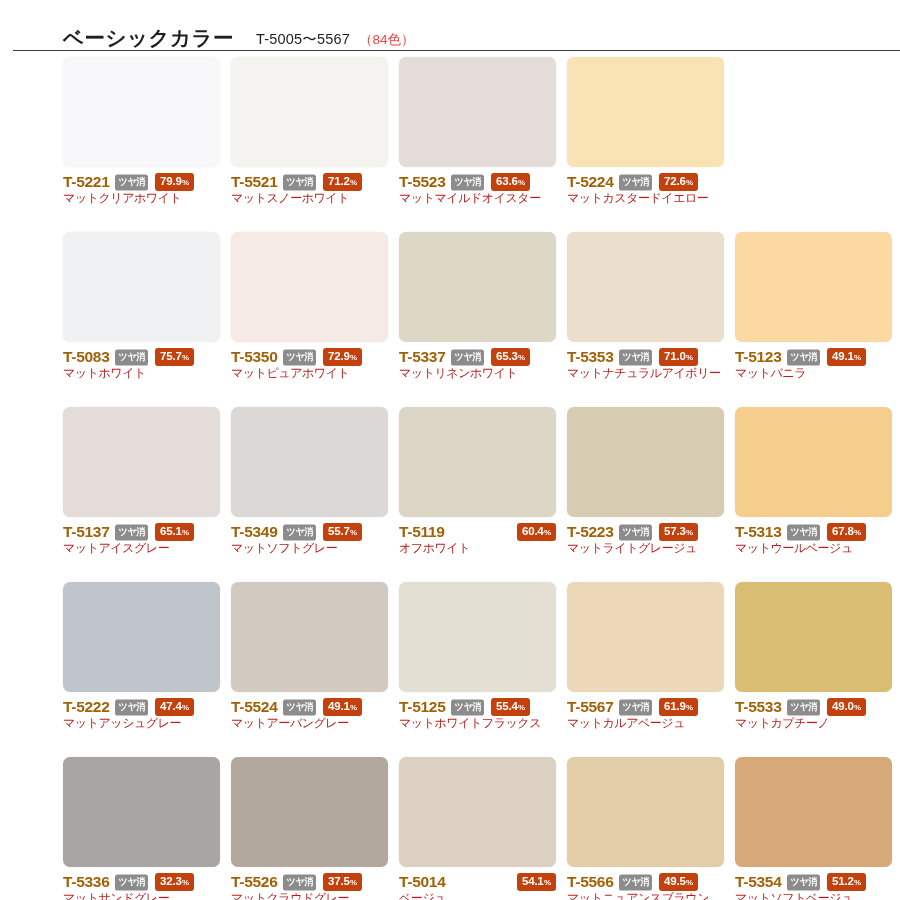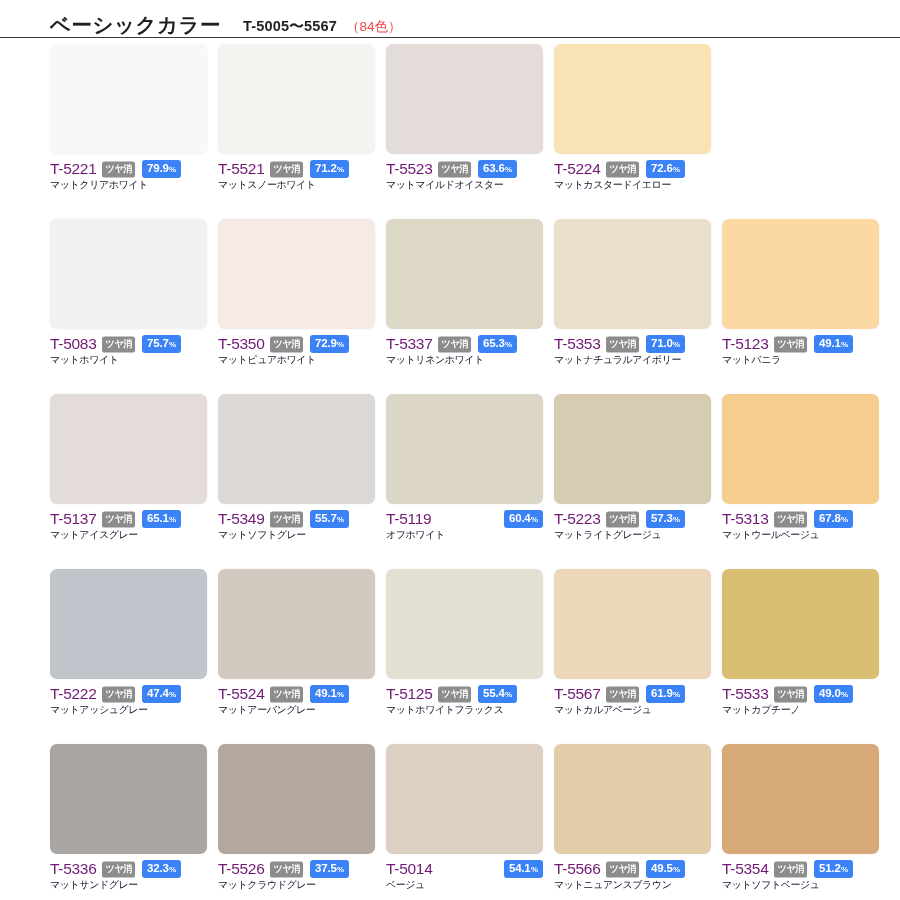--- a/index.html
+++ b/index.html
@@ -14,21 +14,21 @@
     height: 900px;
     font-family: "Liberation Sans", "DejaVu Sans", sans-serif;
     color: #1a1a1a;
     overflow: hidden;
   }
 
   .page {
     width: 900px;
     height: 696px;
     position: relative;
-    padding: 0;
+    padding: 13px;
   }
 
   
   .header {
     height: 38px;
     display: flex;
     align-items: flex-end;
     padding: 0 0 2px 50px;
     border-bottom: 1.6px solid #3c3c3c;
     width: 900px;
@@ -36,21 +36,21 @@
   .header-title {
     font-size: 20.5px;
     font-weight: 700;
     letter-spacing: 0.5px;
     line-height: 1;
     color: #1f1f1f;
     white-space: nowrap;
   }
   .header-range {
     font-size: 14.5px;
-    font-weight: 700;
+    font-weight: 400;
     letter-spacing: 0.2px;
     line-height: 1;
     color: #1f1f1f;
     margin-left: 22px;
     padding-bottom: 2px;
     white-space: nowrap;
   }
   .header-count {
     font-size: 13.5px;
     font-weight: 500;
@@ -95,42 +95,42 @@
     gap: 2px;
   }
   .meta-top {
     display: flex;
     align-items: center;
     height: 16px;
     white-space: nowrap;
   }
   .code {
     font-size: 15.5px;
-    font-weight: 400;
+    font-weight: 700;
     letter-spacing: -0.3px;
-    color: #701a75;
+    color: #a16207;
     line-height: 1;
   }
   .badge-matte {
     display: inline-block;
     background: #8c8c8c;
     color: #ffffff;
     font-size: 9px;
     font-weight: 700;
     line-height: 1;
     padding: 3px 3px 3px 3px;
     border-radius: 2.5px;
     margin-left: 6px;
     letter-spacing: -0.3px;
     transform: scaleY(1.08);
   }
 
   .badge-pct {
     display: inline-block;
-    background: #3b82f6;
+    background: #c2410c;
     color: #ffffff;
     font-size: 11.5px;
     font-weight: 700;
     line-height: 1;
     padding: 3px 5px 3.5px 5px;
     border-radius: 3px;
     margin-left: 7px;
     letter-spacing: -0.2px;
     white-space: nowrap;
   }
@@ -138,24 +138,24 @@
     font-size: 8px;
     font-weight: 700;
     margin-left: 0.5px;
   }
   
   .meta-top.no-matte .badge-pct {
     margin-left: auto;
   }
 
   .name {
-    font-size: 10px;
+    font-size: 12px;
     font-weight: 500;
     letter-spacing: -0.45px;
-    color: #0f172a;
+    color: #b91c1c;
     line-height: 1.15;
     white-space: nowrap;
   }
 </style>
 </head>
 <body>
 
 <div class="page">
 
   <div class="header">

